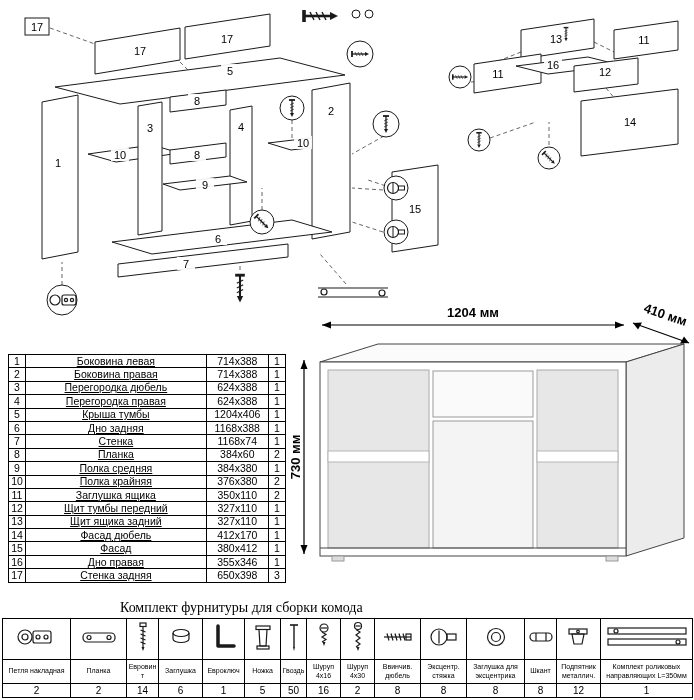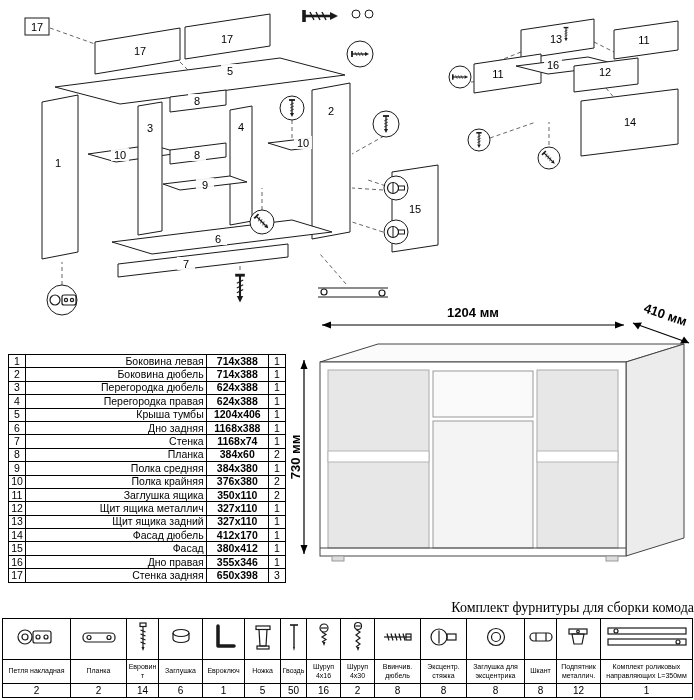--- a/index.html
+++ b/index.html
@@ -16,26 +16,26 @@
   rect.halo { fill:#fff; opacity:.92; }
   .i { fill:none; stroke:#1a1a1a; stroke-width:1.2; }
   text.dim { font:bold 13px "Liberation Sans",sans-serif; fill:#000; text-anchor:middle; }
 
   
   .parts-table { position:absolute; left:8px; top:354px; width:278px;
                  border-collapse:collapse; table-layout:fixed; }
   .parts-table td { border:1px solid #000; font-size:10.5px; line-height:1.05;
                     padding:0 2px; height:13.4px; white-space:nowrap; overflow:hidden; }
   .parts-table td.pc0 { width:17px; text-align:center; }
-  .parts-table td.pc1 { width:180px; text-align:right; }
-  .parts-table td.pc2 { width:62px; text-align:center;font-weight:bold; }
+  .parts-table td.pc1 { width:180px; text-align:center;text-decoration:underline; }
+  .parts-table td.pc2 { width:62px; text-align:center; }
   .parts-table td.pc3 { width:17px; text-align:center; }
 
   
-  .hw-title { position:absolute; top:600px; left:120px; width:574px; text-align:right;
+  .hw-title { position:absolute; top:600px; left:120px; width:574px; text-align:left;
               font:14px "Liberation Serif",serif; }
   .hw-table { position:absolute; left:2px; top:618px; width:690px;
               border-collapse:collapse; table-layout:fixed; }
   .hw-table td { border:1px solid #000; text-align:center; vertical-align:middle; }
   .hw-table td.hw-ic { height:38px; padding:1px; }
   .hw-table td.hw-name { height:24px; font-size:7px; line-height:1.15; padding:1px;
                          word-wrap:break-word; overflow:hidden; }
   .hw-table td.hw-qty { height:14px; font-size:10px; }
 </style>
 </head>
@@ -191,21 +191,21 @@
   <table class="parts-table">
     <tbody>
         <tr>
           <td class="pc0">1</td>
           <td class="pc1">Боковина левая</td>
           <td class="pc2">714x388</td>
           <td class="pc3">1</td>
         </tr>
         <tr>
           <td class="pc0">2</td>
-          <td class="pc1">Боковина дюбель</td>
+          <td class="pc1">Боковина правая</td>
           <td class="pc2">714x388</td>
           <td class="pc3">1</td>
         </tr>
         <tr>
           <td class="pc0">3</td>
           <td class="pc1">Перегородка дюбель</td>
           <td class="pc2">624x388</td>
           <td class="pc3">1</td>
         </tr>
         <tr>
@@ -251,21 +251,21 @@
           <td class="pc3">2</td>
         </tr>
         <tr>
           <td class="pc0">11</td>
           <td class="pc1">Заглушка ящика</td>
           <td class="pc2">350x110</td>
           <td class="pc3">2</td>
         </tr>
         <tr>
           <td class="pc0">12</td>
-          <td class="pc1">Щит ящика металлич</td>
+          <td class="pc1">Щит тумбы передний</td>
           <td class="pc2">327x110</td>
           <td class="pc3">1</td>
         </tr>
         <tr>
           <td class="pc0">13</td>
           <td class="pc1">Щит ящика задний</td>
           <td class="pc2">327x110</td>
           <td class="pc3">1</td>
         </tr>
         <tr>

